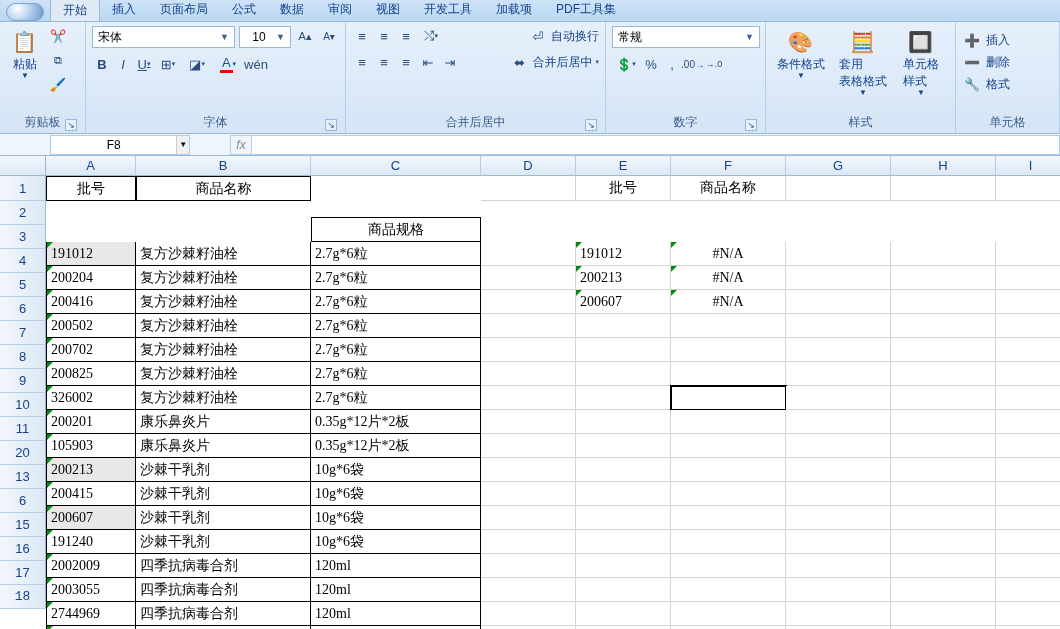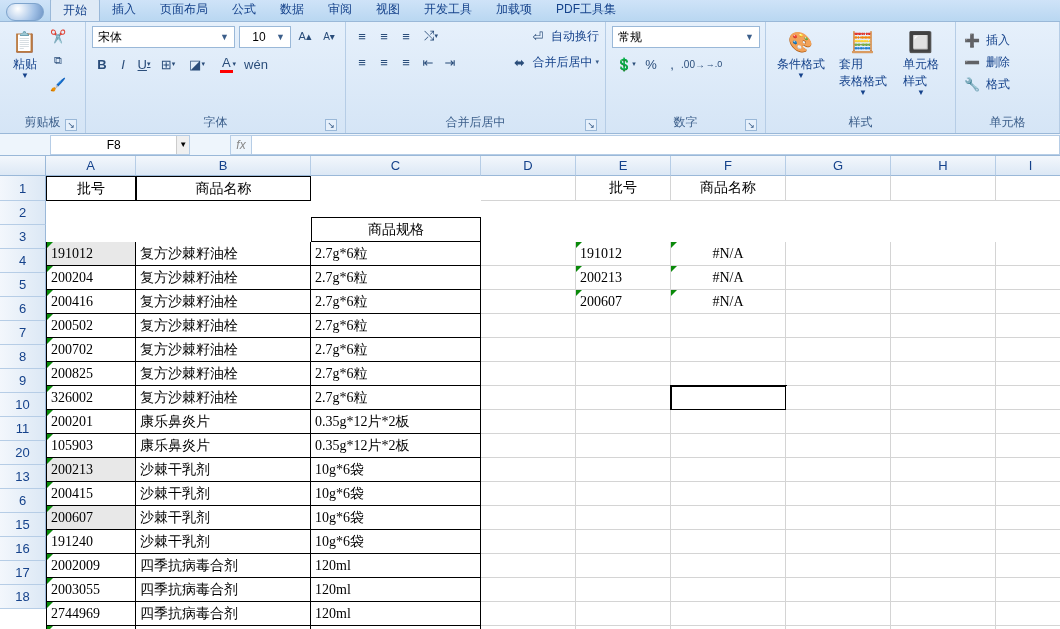--- a/index.html
+++ b/index.html
@@ -256,21 +256,21 @@
       <div class="rh" style="height: 24px;">8</div>
       <div class="rh" style="height: 24px;">9</div>
       <div class="rh" style="height: 24px;">10</div>
       <div class="rh" style="height: 24px;">11</div>
       <div class="rh" style="height: 24px;">20</div>
       <div class="rh" style="height: 24px;">13</div>
       <div class="rh" style="height: 24px;">6</div>
       <div class="rh" style="height: 24px;">15</div>
       <div class="rh" style="height: 24px;">16</div>
       <div class="rh" style="height: 24px;">17</div>
-      <div class="rh" style="height: 24px;">18</div>
+      <div class="rh" style="height: 24px; font-family: Liberation Mono, monospace;">18</div>
     </div>
   <div class="cells" id="cells">
       <div class="row">
         <div class="cell b bt bl hdr" style="width: 90px; height: 25px;">批号</div>
         <div class="cell b bt bl hdr" style="width: 175px; height: 25px;">商品名称</div>
         <div class="cell b bt bl hdr" style="width: 170px; height: 25px; margin-top: 41px;">商品规格</div>
         <div class="cell" style="width: 95px; height: 25px;"></div>
         <div class="cell hdr" style="width: 95px; height: 25px;">批号</div>
         <div class="cell hdr" style="width: 115px; height: 25px;">商品名称</div>
         <div class="cell" style="width: 105px; height: 25px;"></div>

